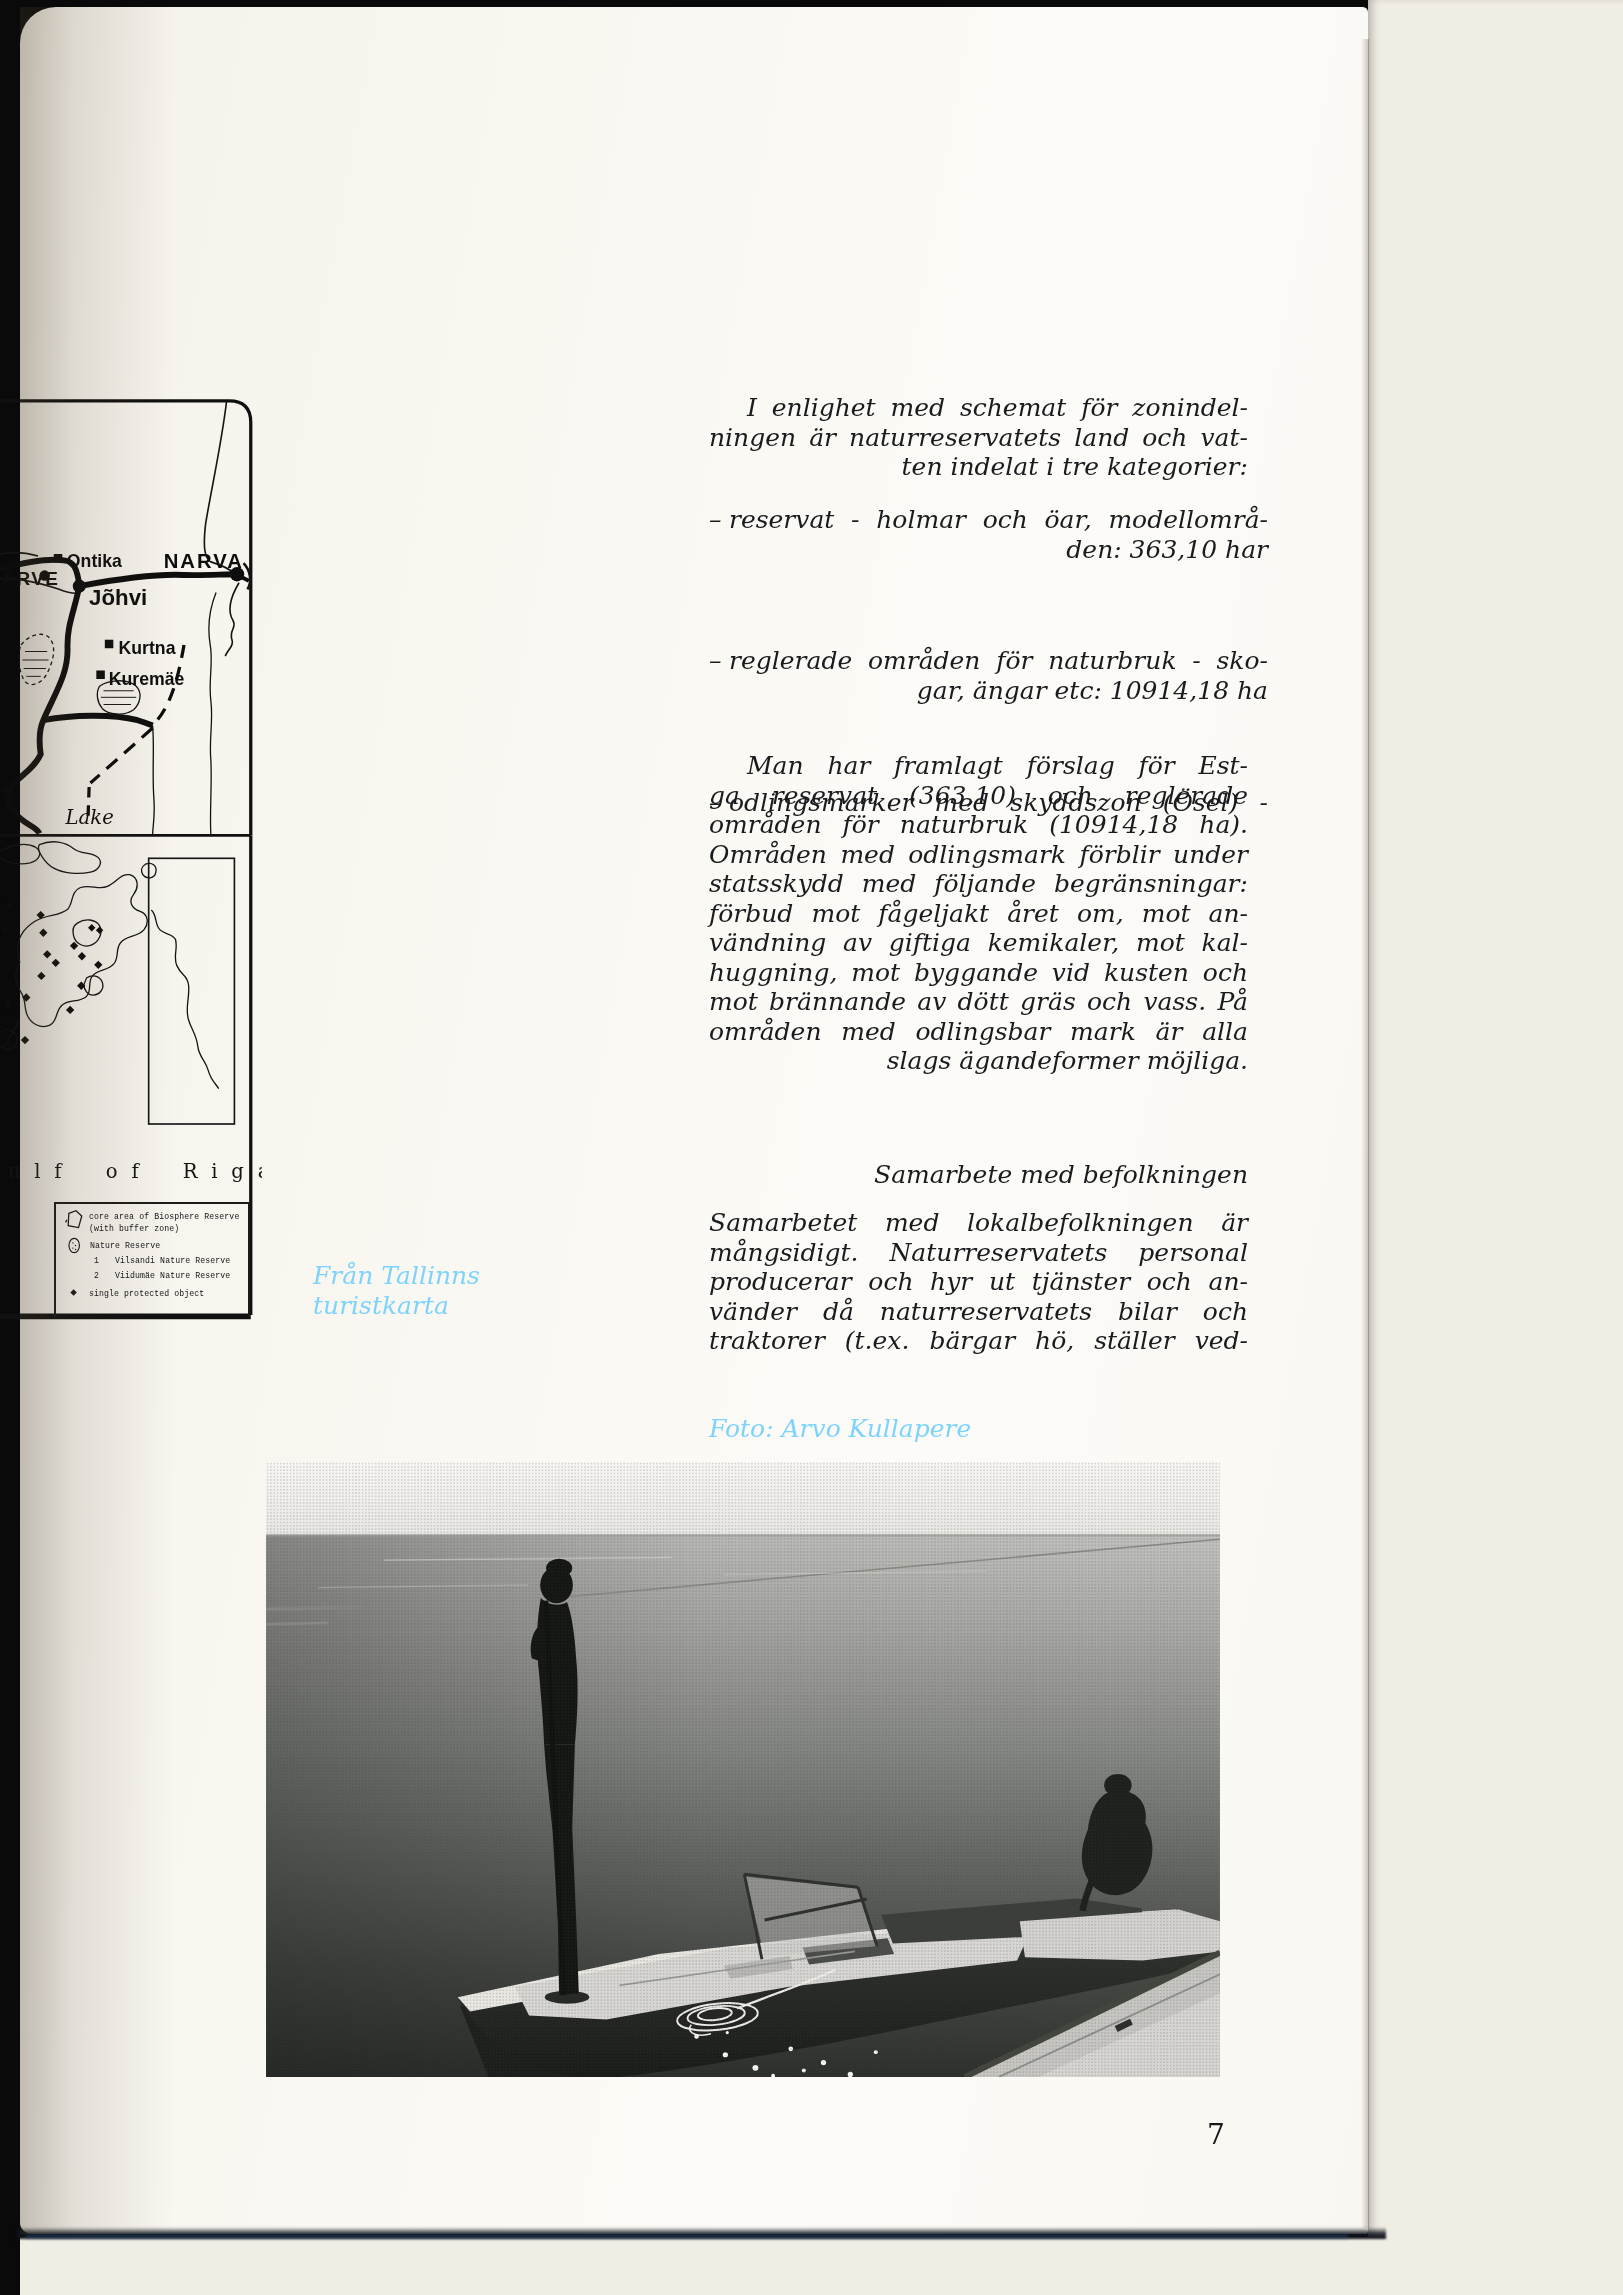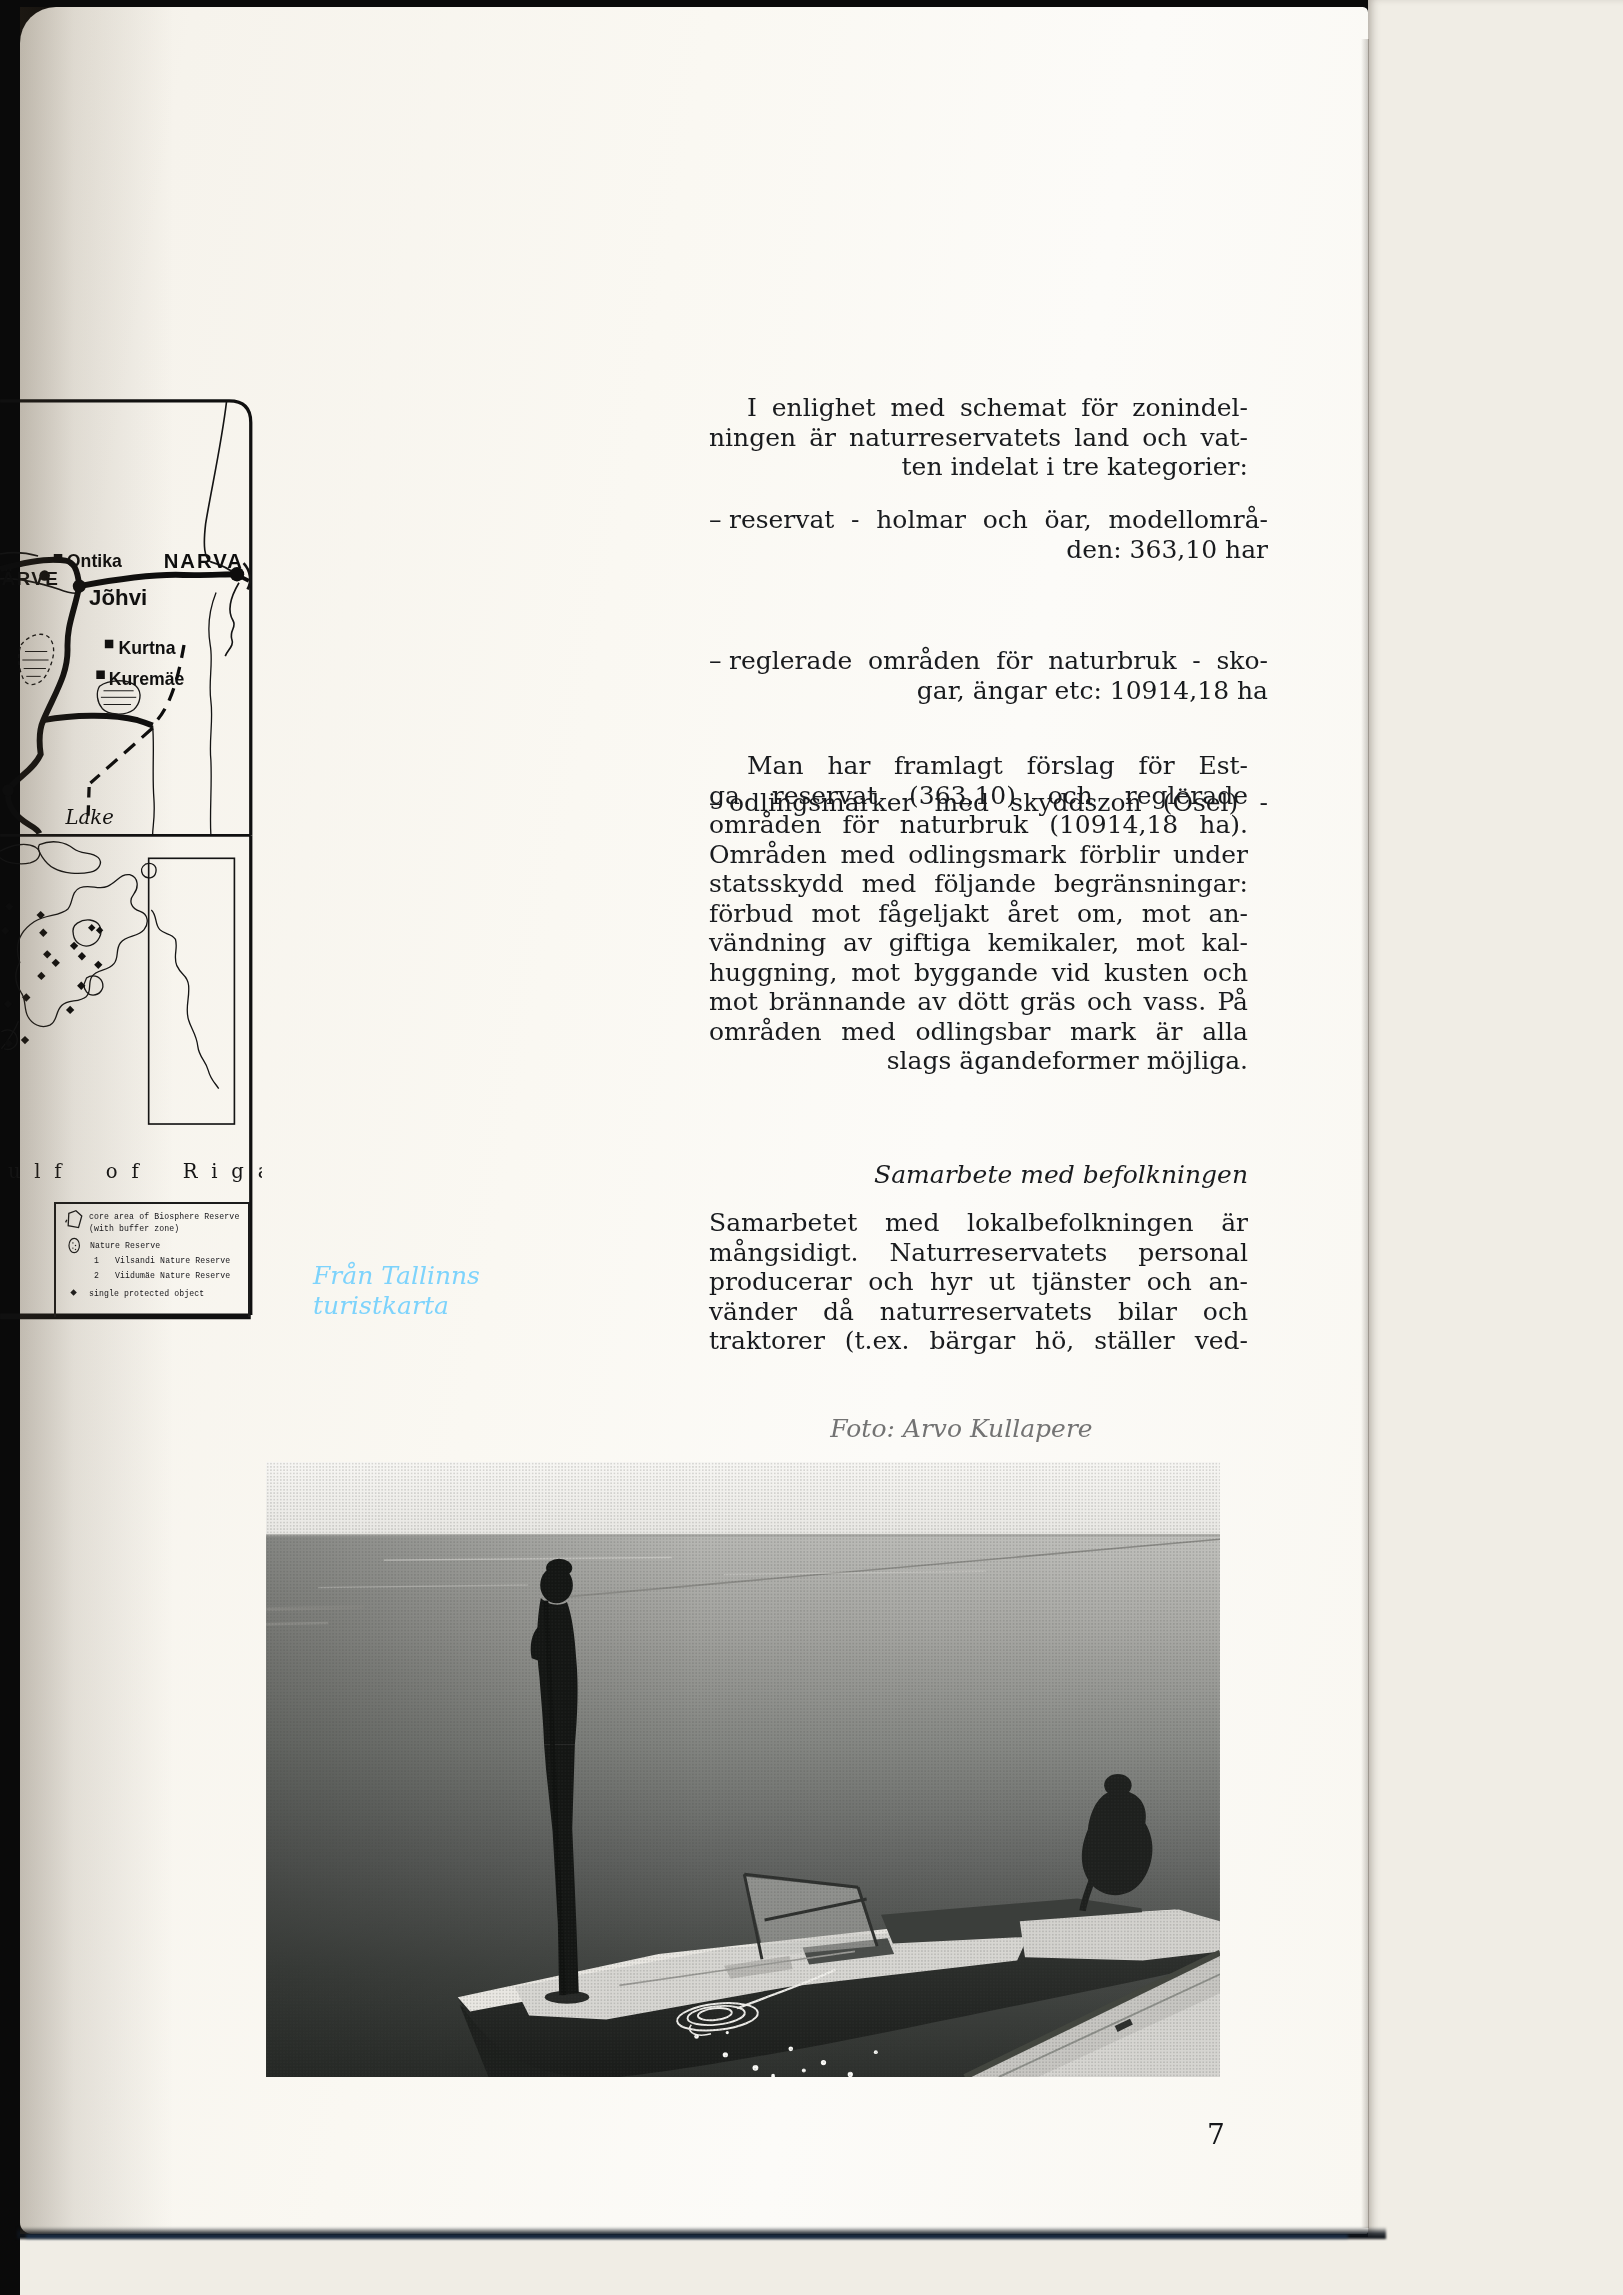--- a/index.html
+++ b/index.html
@@ -16,31 +16,31 @@
         background:linear-gradient(to bottom,rgba(10,14,18,0) 0%,rgba(16,22,30,.85) 55%,#0c1016 100%);
         filter:blur(1px);}
   .edge-blue{position:absolute;left:26px;top:2235px;width:1322px;height:4.6px;
         background:linear-gradient(to bottom,#2a4e78,rgba(20,30,50,0));filter:blur(1.6px);opacity:.8;}
   .gutter{position:absolute;left:19.6px;top:6.5px;width:154px;height:2227px;pointer-events:none;
         background:linear-gradient(to right,rgba(70,56,38,.30),rgba(70,56,38,.12) 35%,rgba(70,56,38,0) 100%);}
   .page-edge-r{position:absolute;left:1361px;top:39px;width:7.9px;height:2189px;pointer-events:none;
         background:linear-gradient(to right,rgba(0,0,0,0),rgba(60,50,40,.28));}
 
   
-  .col{position:absolute;left:709px;width:539px;color:#191b1e;font-size:25px;}
+  .col{position:absolute;left:709px;width:539px;color:#191b1e;font-size:25px;font-style:italic;}
   .ln{height:29.5px;line-height:29.5px;text-align:justify;text-align-last:justify;text-justify:inter-word;}
   .ln.end{text-align:right;text-align-last:auto;}
   .indent{padding-left:38px;}
   .bullet{position:relative;padding-left:20px;}
   .bullet .dash{position:absolute;left:0;top:0;height:29.5px;line-height:29.5px;}
   .heading{font-style:italic;}
   .caption{position:absolute;left:313px;top:1261px;font-style:italic;font-size:25px;
            line-height:30px;color:#7dd3fc;}
-  .credit{position:absolute;left:709px;top:1414px;width:505px;text-align:center;
-          font-style:italic;font-size:25px;color:#737373;}
+  .credit{position:absolute;left:709px;top:1414px;width:505px;text-align:left;
+          font-style:italic;font-size:25px;color:#7dd3fc;}
   .pagenum{position:absolute;left:1190px;top:2118px;width:52px;text-align:center;
            font-size:28px;color:#15171a;}
 
   
   .legend{position:absolute;left:54px;top:1202px;width:192px;height:113px;
           border-top:2px solid #1b1b1b;border-left:2px solid #1b1b1b;border-right:2px solid #1b1b1b;}
   .lg-text{position:absolute;font-family:"Liberation Mono","DejaVu Sans Mono",monospace;
            font-size:8.2px;letter-spacing:0.1px;color:#141419;white-space:nowrap;}
   .lg-ic{position:absolute;}
 

